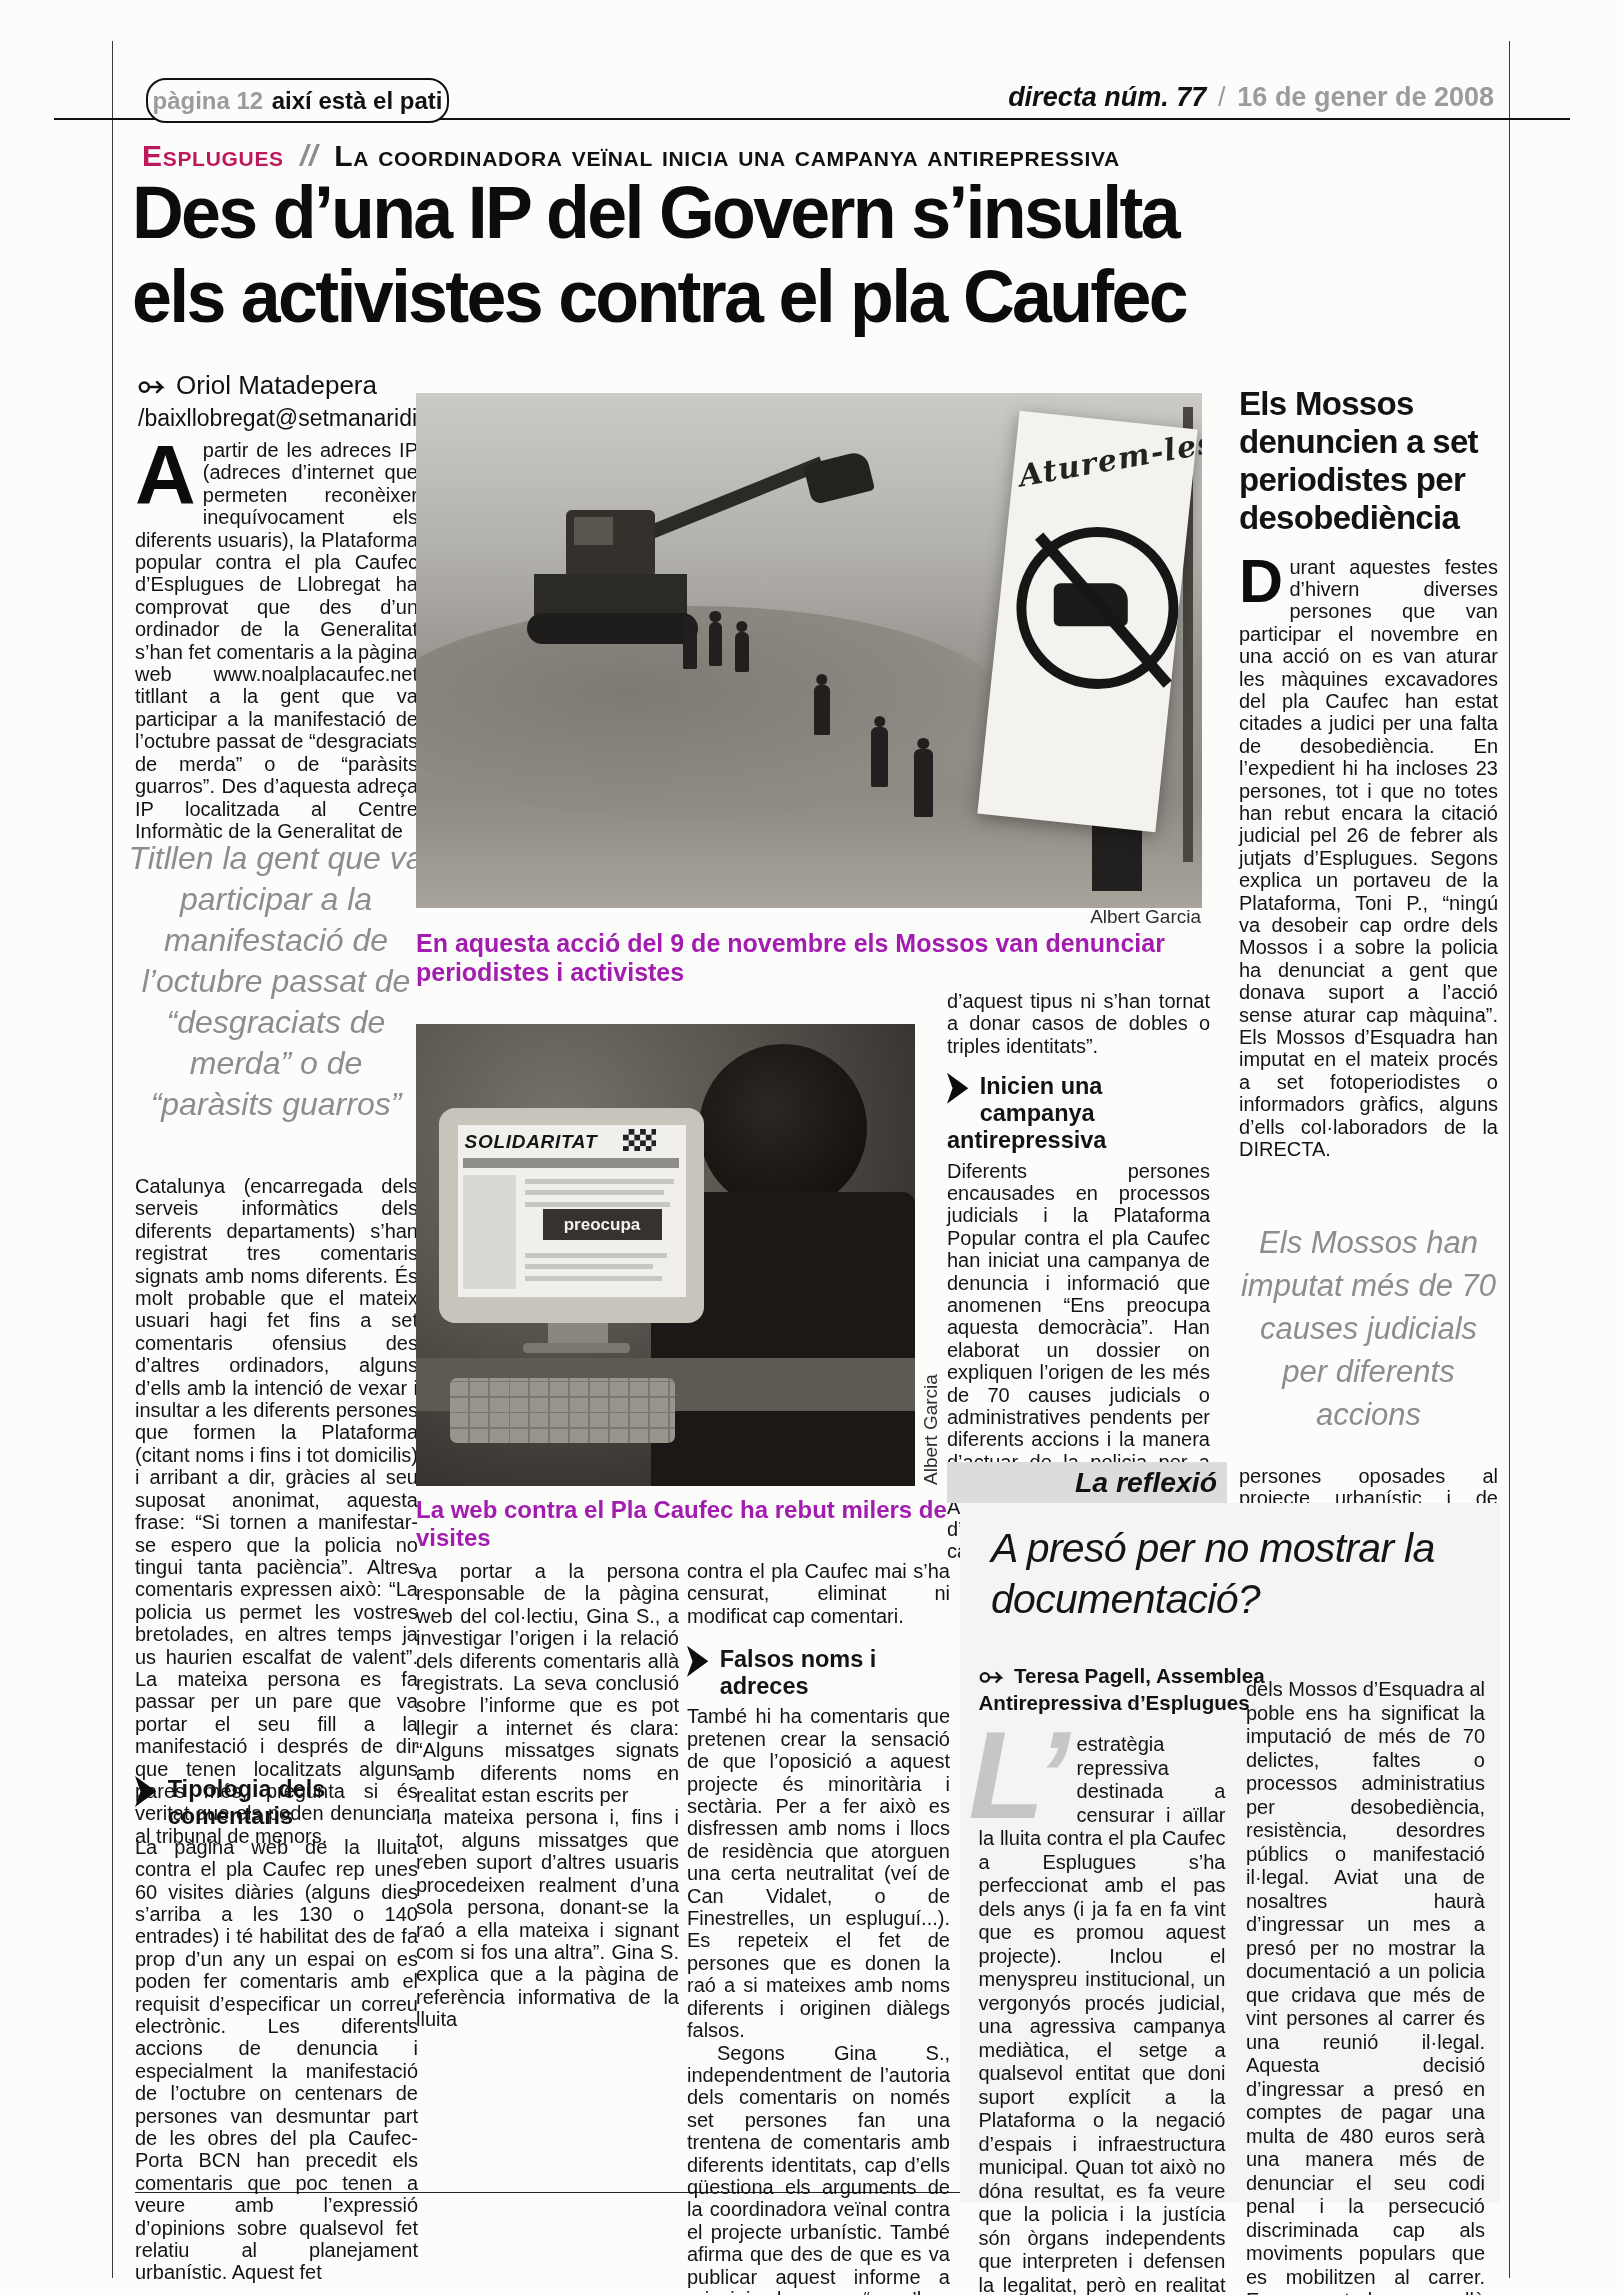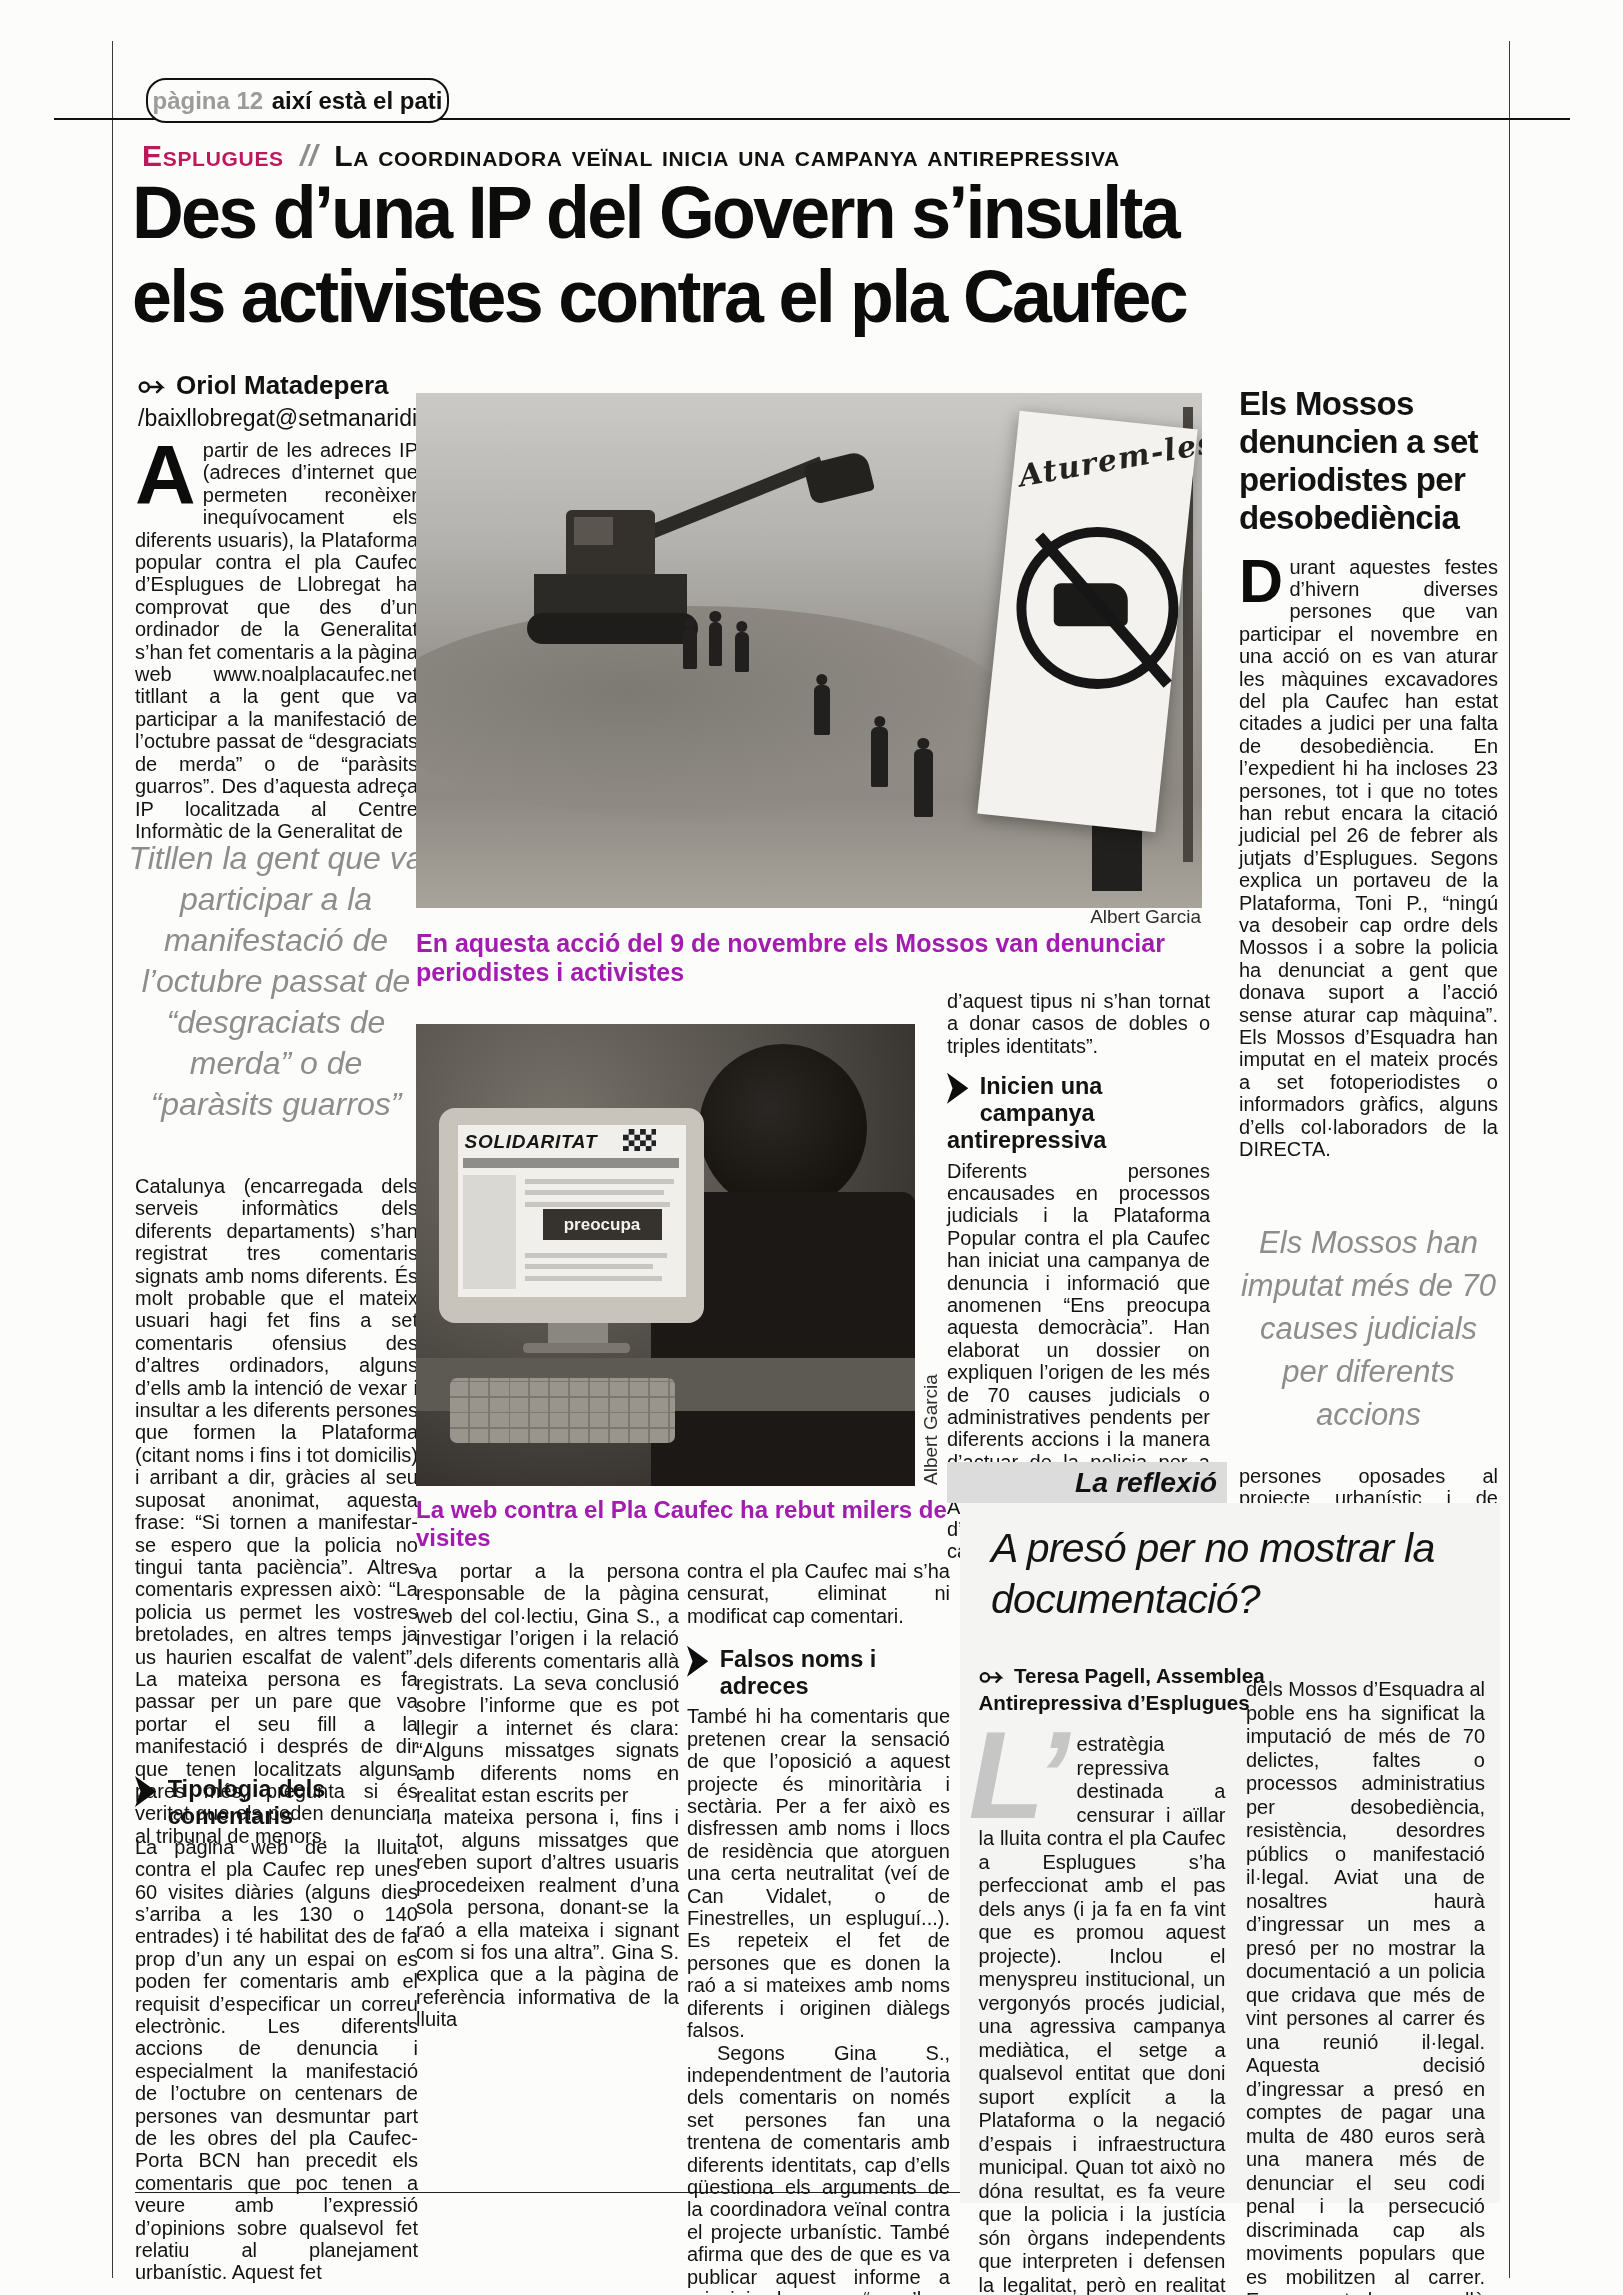--- a/index.html
+++ b/index.html
@@ -21,21 +21,21 @@
   .kicker{position:absolute;left:142px;top:139px;font-size:30px;font-weight:700;
           font-variant:small-caps;letter-spacing:0.7px;white-space:nowrap;}
   .kicker .loc{color:#be185d;}
   .kicker .sep{color:#8d8d8d;font-style:italic;margin:0 7.1px;}
   .headline{position:absolute;left:132px;top:171px;width:1380px;font-weight:800;
             font-size:74px;line-height:84px;letter-spacing:-2.8px;color:#0c0c0c;
             transform:scaleX(.97);transform-origin:0 0;}
   .headline span{display:block;white-space:nowrap;}
   
   .byline{position:absolute;left:138px;top:370px;width:299px;}
-  .byline .au{font-weight:700;font-size:26px;}
+  .byline .au{font-weight:400;font-size:26px;}
   .byline .em{font-size:23px;margin-top:4.3px;}
   .aicon{display:inline-block;vertical-align:middle;margin-right:7.1px;}
   
   .col{position:absolute;font-size:20px;line-height:22.4px;text-align:justify;color:#131313;}
   .col p{margin:0;}
   .dropcap{float:left;font-size:84px;line-height:67px;font-weight:800;padding:2.8px 7.1px 0 0;color:#0c0c0c;}
   .dropcap2{float:left;font-size:61px;line-height:47px;font-weight:800;padding:2.8px 6.4px 0 0;color:#0c0c0c;}
   .subhead{font-weight:700;font-size:23.5px;line-height:27px;text-align:left;margin-bottom:5.7px;}
   .tri{float:left;width:21.3px;height:31px;background:#0d0d0d;margin:0 11.4px 2.8px 0;
        clip-path:polygon(0 0,100% 50%,0 100%,26% 50%);}
@@ -117,20 +117,25 @@
 
   <div class="rule-v" style="left:112px;top:41px;height:2237px;"></div>
   <div class="rule-v" style="left:1509px;top:41px;height:2237px;"></div>
   <div class="rule-h" style="left:54px;top:118px;width:1516px;"></div>
   <div class="rule-bottom" style="left:135px;top:2192px;width:1364px;"></div>
 
   <div class="tab">
     <span class="pg">pàgina 12</span>
     <span class="sec">així està el pati</span>
   </div>
+  <div class="issue">
+    <span class="nm">directa núm. 77</span>
+    <span class="sl">/</span>
+    <span class="dt">16 de gener de 2008</span>
+  </div>
 
   <div class="kicker">
     <span class="loc">Esplugues</span>
     <span class="sep">//</span>
     <span class="txt">La coordinadora veïnal inicia una campanya antirepressiva</span>
   </div>
 
   <h1 class="headline" style="margin:0;">
     <span>Des d’una IP del Govern s’insulta</span>
     <span>els activistes contra el pla Caufec</span>

